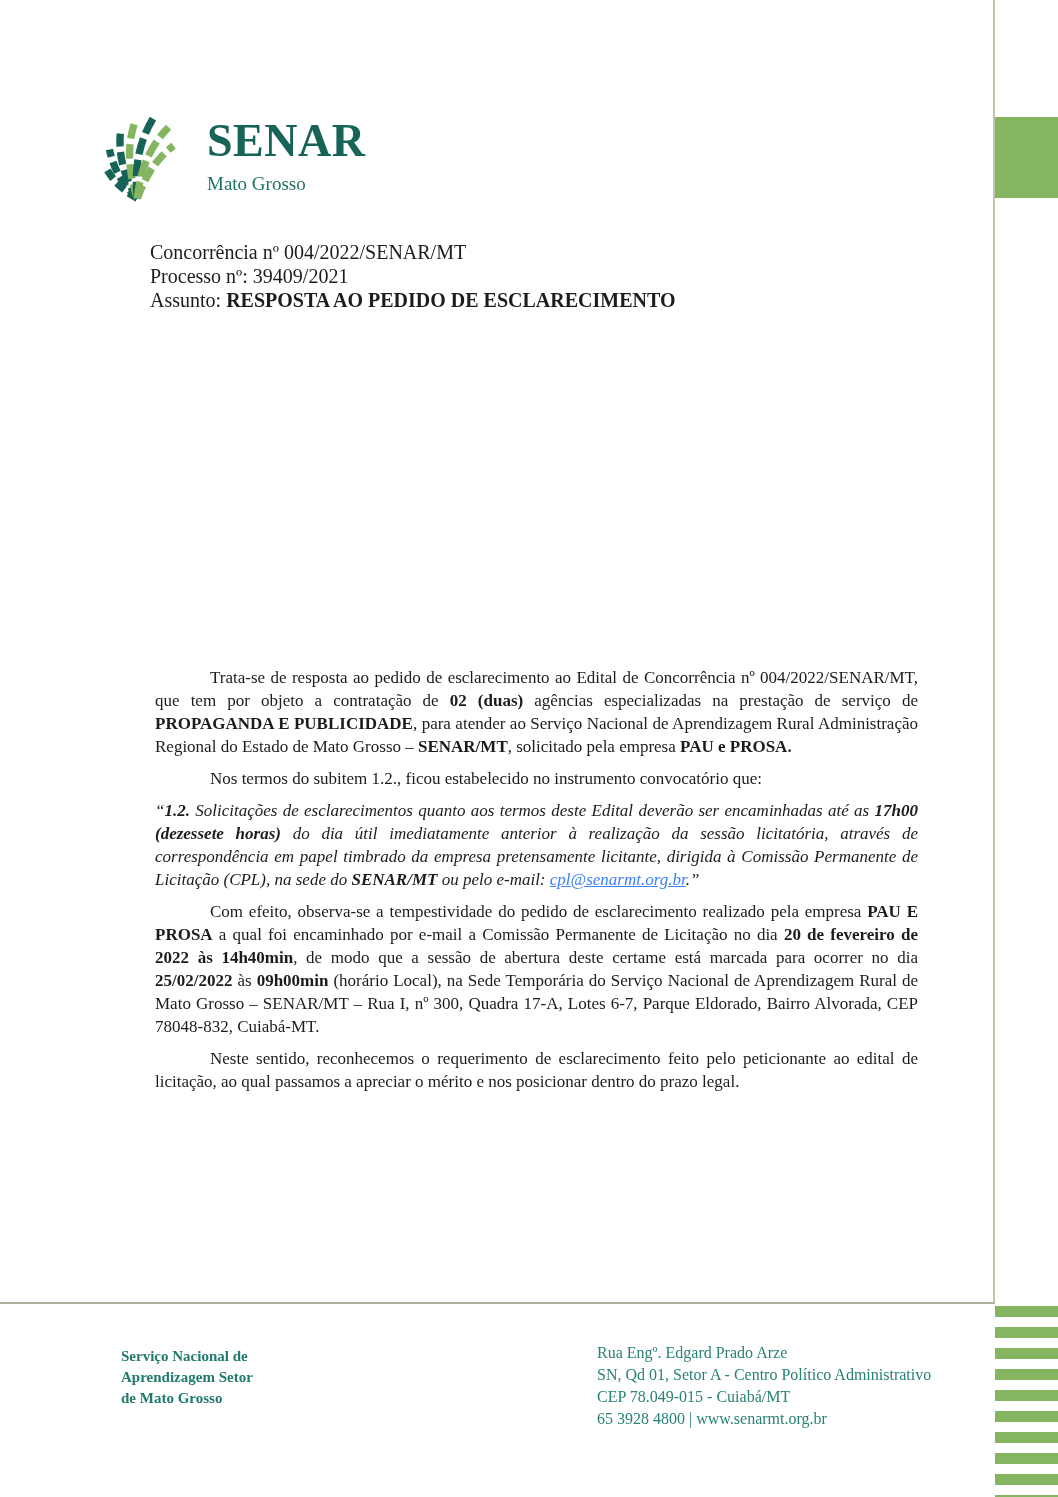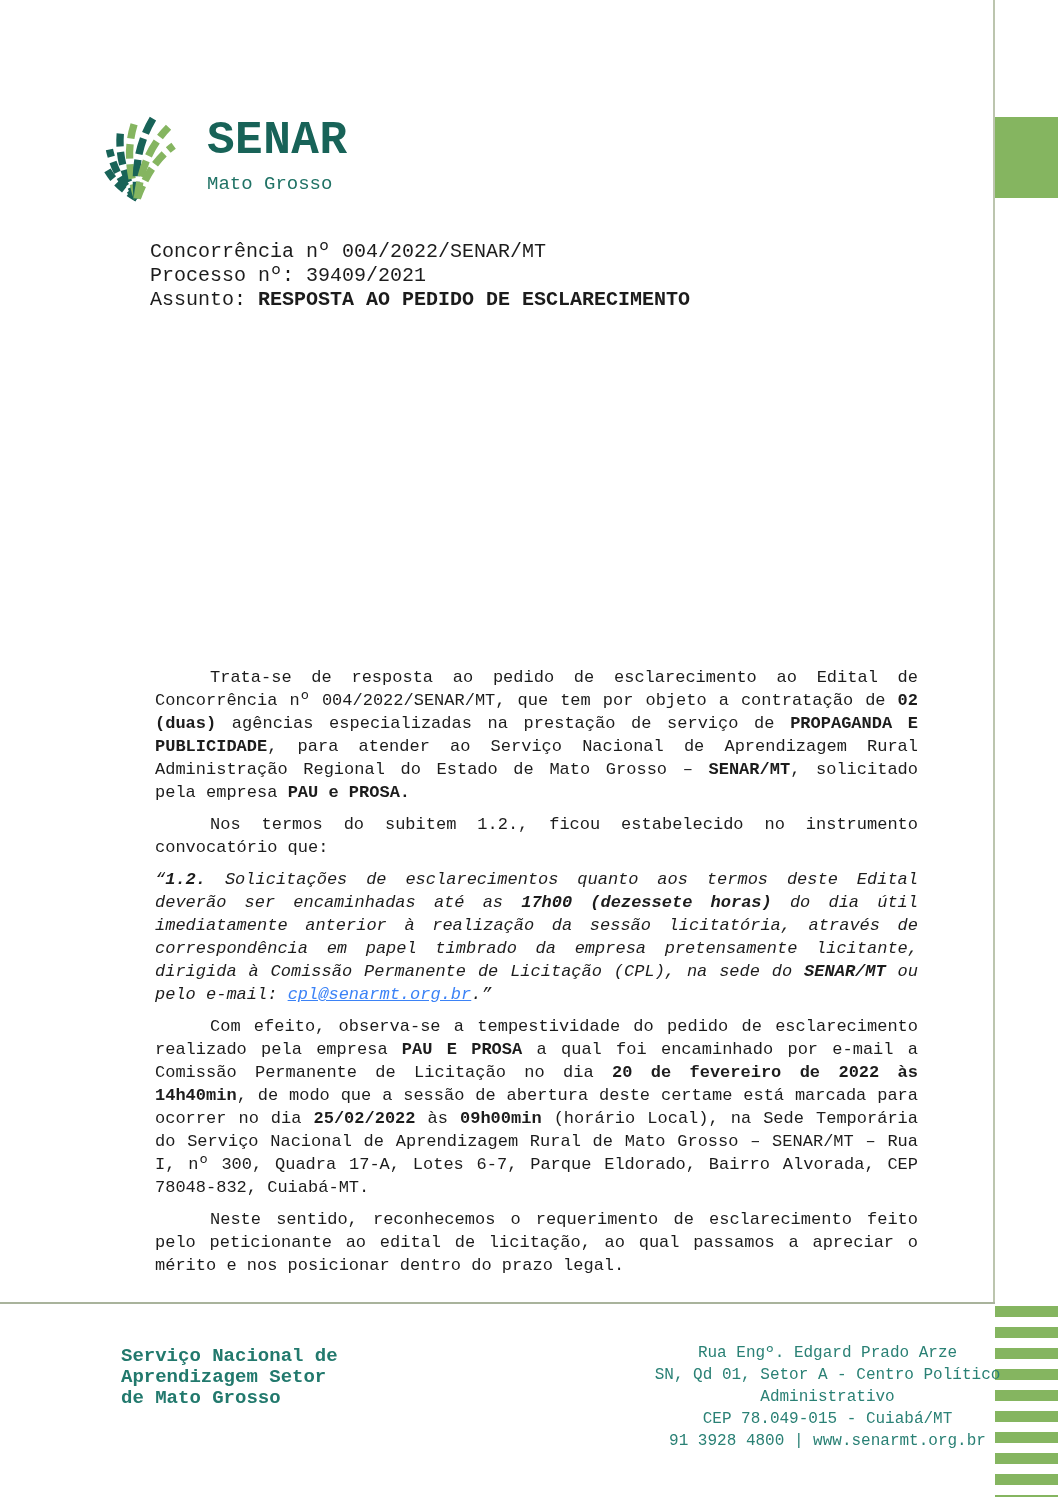--- a/index.html
+++ b/index.html
@@ -1,17 +1,17 @@
 <!DOCTYPE html>
 <html><head>
 <meta charset="utf-8">
 <style>
   html,body{margin:0;padding:0;background:#ffffff;}
   .page{position:relative;width:1058px;height:1497px;background:#ffffff;overflow:hidden;
-        font-family:Liberation Mono, monospace;color:#1c1c1c;}
+        font-family:Liberation Serif, serif;color:#1c1c1c;}
 
   
   .v-line{position:absolute;left:993px;top:0;width:2px;height:1303px;background:#bcc5ae;}
   .green-square{position:absolute;left:995px;top:117px;width:63px;height:81px;background:#85b560;}
   .stripes{position:absolute;left:995px;top:1306px;width:63px;height:191px;
            background:repeating-linear-gradient(to bottom,#85b560 0px,#85b560 11px,#ffffff 11px,#ffffff 21px);}
   .h-line{position:absolute;left:0;top:1302px;width:995px;height:2px;background:#a9b39c;}
 
   
   .logo{position:absolute;left:95px;top:110px;display:flex;align-items:center;gap:20px;}
@@ -26,23 +26,23 @@
   
   .body{position:absolute;left:143px;top:666px;width:775px;font-size:17px;line-height:23px;text-align:justify;}
   .body p{margin:0 0 9px 12px;}
   p.indent{text-indent:55px;}
   .quote{font-style:italic;}
   .b{font-weight:bold;}
   .i{font-style:italic;}
   .link{color:#3b82f6;text-decoration:underline;}
 
   
-  .footer-left{position:absolute;left:121px;top:1346px;font-size:19px;font-weight:bold;
+  .footer-left{position:absolute;left:121px;top:1346px;font-size:15px;font-weight:bold;
                color:#22796d;line-height:21px;}
-  .footer-right{position:absolute;left:597px;top:1342px;font-size:16px;color:#2a8175;line-height:22px;text-align:center;}
+  .footer-right{position:absolute;left:597px;top:1342px;font-size:16px;color:#2a8175;line-height:22px;}
 </style>
 </head>
 <body>
 
 <div class="page">
 
   <div class="v-line"></div>
   <div class="green-square"></div>
   <div class="stripes"></div>
   <div class="h-line"></div>
@@ -81,16 +81,16 @@
 
   <div class="footer-left">
     <div>Serviço Nacional de</div>
     <div>Aprendizagem Setor</div>
     <div>de Mato Grosso</div>
   </div>
   <div class="footer-right">
     <div>Rua Engº. Edgard Prado Arze</div>
     <div>SN, Qd 01, Setor A - Centro Político Administrativo</div>
     <div>CEP 78.049-015 - Cuiabá/MT</div>
-    <div>91 3928 4800 | www.senarmt.org.br</div>
+    <div>65 3928 4800 | www.senarmt.org.br</div>
   </div>
 
 </div>
 
 </body></html>

